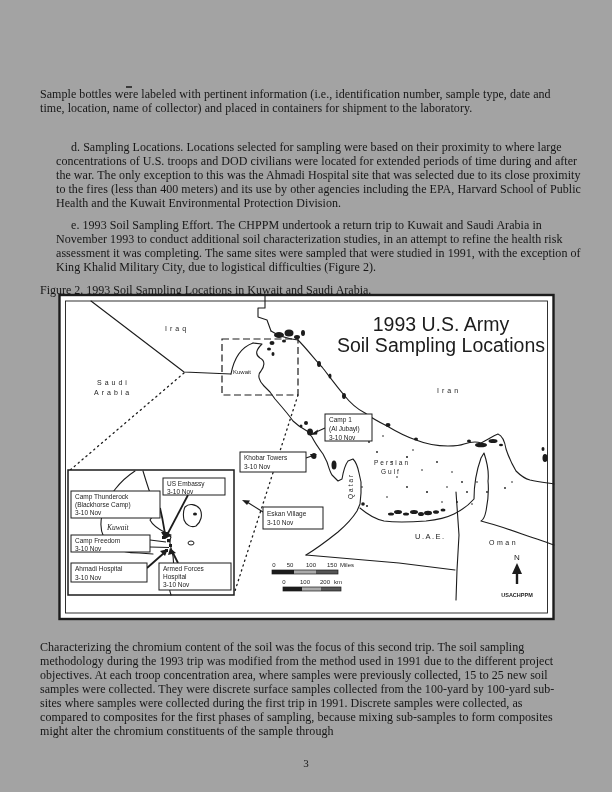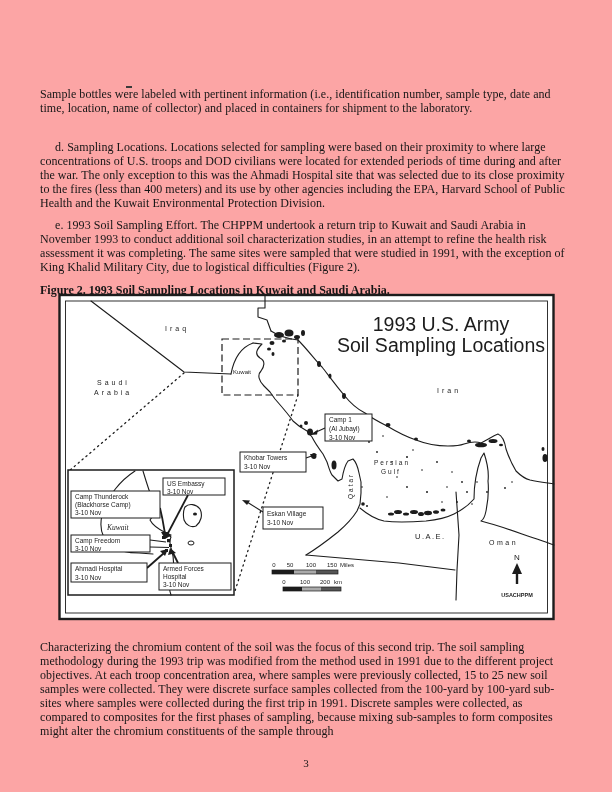--- a/index.html
+++ b/index.html
@@ -1,26 +1,26 @@
 <!DOCTYPE html>
 <html><head>
 <meta charset="utf-8">
 <style>
   html,body{margin:0;padding:0;background:#e8e8e8;}
   .page{
-    position:relative;width:612px;height:792px;background:#fca5a5;
+    position:relative;width:612px;height:792px;background:#a3a3a3;
     margin:0 auto;overflow:hidden;
     font-family:"Liberation Serif", serif;color:#161616;
   }
   .para{
     position:absolute;left:40px;width:528px;margin:0;
     font-size:12px;line-height:14px;letter-spacing:0.05px;
   }
-  .para.indent{text-indent:15px;}
-  .caption{position:absolute;left:40px;width:528px;margin:0;font-size:12px;line-height:14px;font-weight:bold;}
+  .para.indent{text-indent:15px;margin-left:16px;}
+  .caption{position:absolute;left:40px;width:528px;margin:0;font-size:12px;line-height:14px;}
   .pageno{position:absolute;left:0;width:612px;text-align:center;font-size:11px;}
   .artifact{position:absolute;background:#3a3a3a;}
   .map-wrap{position:absolute;left:57px;top:292px;width:500px;height:331px;}
   svg text{fill:#1c1c1c;}
   .geo{stroke:#1c1c1c;fill:none;stroke-width:1.1;stroke-linejoin:round;stroke-linecap:round;}
   .blob{fill:#1c1c1c;stroke:none;}
   .cobox{fill:#ffffff;stroke:#1c1c1c;stroke-width:1;}
   .cotext{font-family:"Liberation Sans",sans-serif;font-size:6.5px;}
   .region{font-family:"Liberation Sans",sans-serif;}
   .ptr{stroke:#1c1c1c;fill:none;stroke-width:1.1;}

